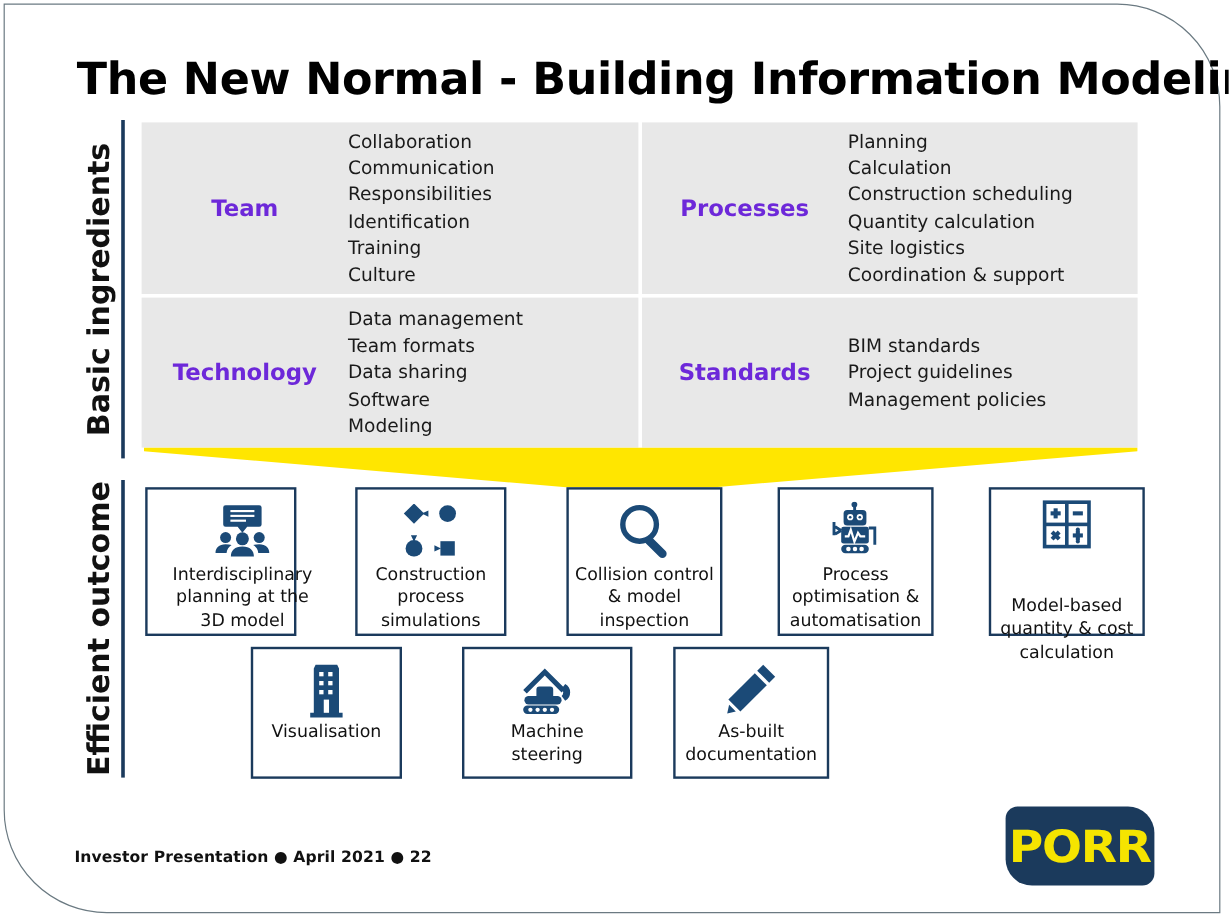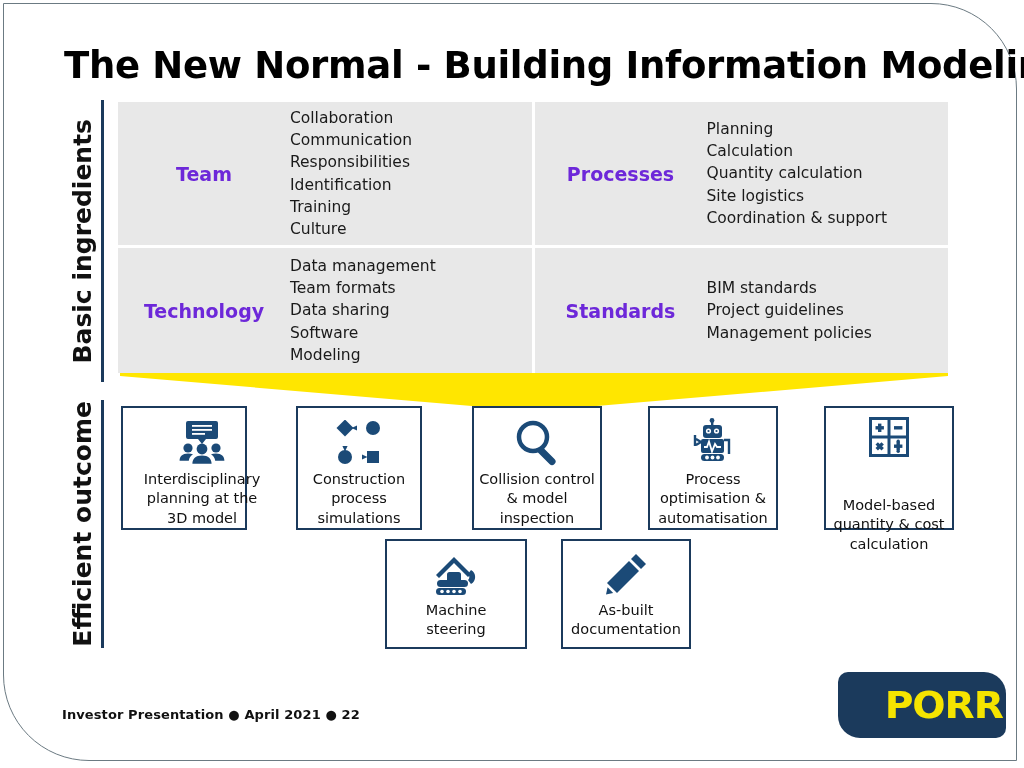--- a/index.html
+++ b/index.html
@@ -154,21 +154,20 @@
     position: absolute;
     left: 838px;
     top: 672px;
     width: 124px;
     height: 66px;
     background: #1b3a5c;
     border-radius: 10px 22px 10px 22px;
     display: flex;
     align-items: center;
     justify-content: center;
-    padding-left: 44px;
   }
   .logo-text {
     color: #f5e400;
     font-size: 37px;
     font-weight: bold;
     font-family: "DejaVu Sans", "Liberation Sans", sans-serif;
     letter-spacing: -1px;
     transform: scaleX(1.06);
   }
 </style>
@@ -198,20 +197,21 @@
         <div>Training</div>
         <div>Culture</div>
       </div>
     </div>
 
     <div class="cell c-proc">
       <div class="cell-title">Processes</div>
       <div class="cell-list">
         <div>Planning</div>
         <div>Calculation</div>
+        <div>Construction scheduling</div>
         <div>Quantity calculation</div>
         <div>Site logistics</div>
         <div>Coordination &amp; support</div>
       </div>
     </div>
 
     <div class="cell c-tech">
       <div class="cell-title">Technology</div>
       <div class="cell-list">
         <div>Data management</div>
@@ -355,20 +355,41 @@
         </g>
       </svg>
     </div>
     <div class="olabel">
       <div>Model-based</div>
       <div>quantity &amp; cost</div>
       <div>calculation</div>
     </div>
   </div>
 
+  <div class="obox r2" style="left:209px; top:539px; width:126px; height:110px;">
+    <div class="ic">
+      <svg width="44" height="50" viewBox="0 0 44 50">
+        <g fill="#1b4a77">
+          <path d="M13 4 h18 l1.5 3 v37 h3 v4 h-27 v-4 h3 v-37 z"></path>
+          <g fill="#ffffff">
+            <rect x="16" y="10" width="3.6" height="3.6"></rect>
+            <rect x="23.5" y="10" width="3.6" height="3.6"></rect>
+            <rect x="16" y="17.5" width="3.6" height="3.6"></rect>
+            <rect x="23.5" y="17.5" width="3.6" height="3.6"></rect>
+            <rect x="16" y="25" width="3.6" height="3.6"></rect>
+            <rect x="23.5" y="25" width="3.6" height="3.6"></rect>
+            <rect x="19.8" y="33" width="4.4" height="11"></rect>
+          </g>
+        </g>
+      </svg>
+    </div>
+    <div class="olabel">
+      <div>Visualisation</div>
+    </div>
+  </div>
 
   <div class="obox r2" style="left:385px; top:539px; width:142px; height:110px;">
     <div class="ic">
       <svg width="52" height="44" viewBox="0 0 52 44">
         <g fill="#1b4a77">
           <path d="M24 4 L6 22 l3 3 L24 10 l14 14 3 -3 z"></path>
           <path d="M41 17 a8 8 0 0 1 0 14 l-3 -4 a4 4 0 0 0 0 -6 z"></path>
           <rect x="17" y="19" width="14" height="10" rx="2.5"></rect>
           <rect x="7" y="27" width="31" height="7" rx="3.5"></rect>
           <rect x="6" y="35" width="30" height="7" rx="3.5"></rect>

